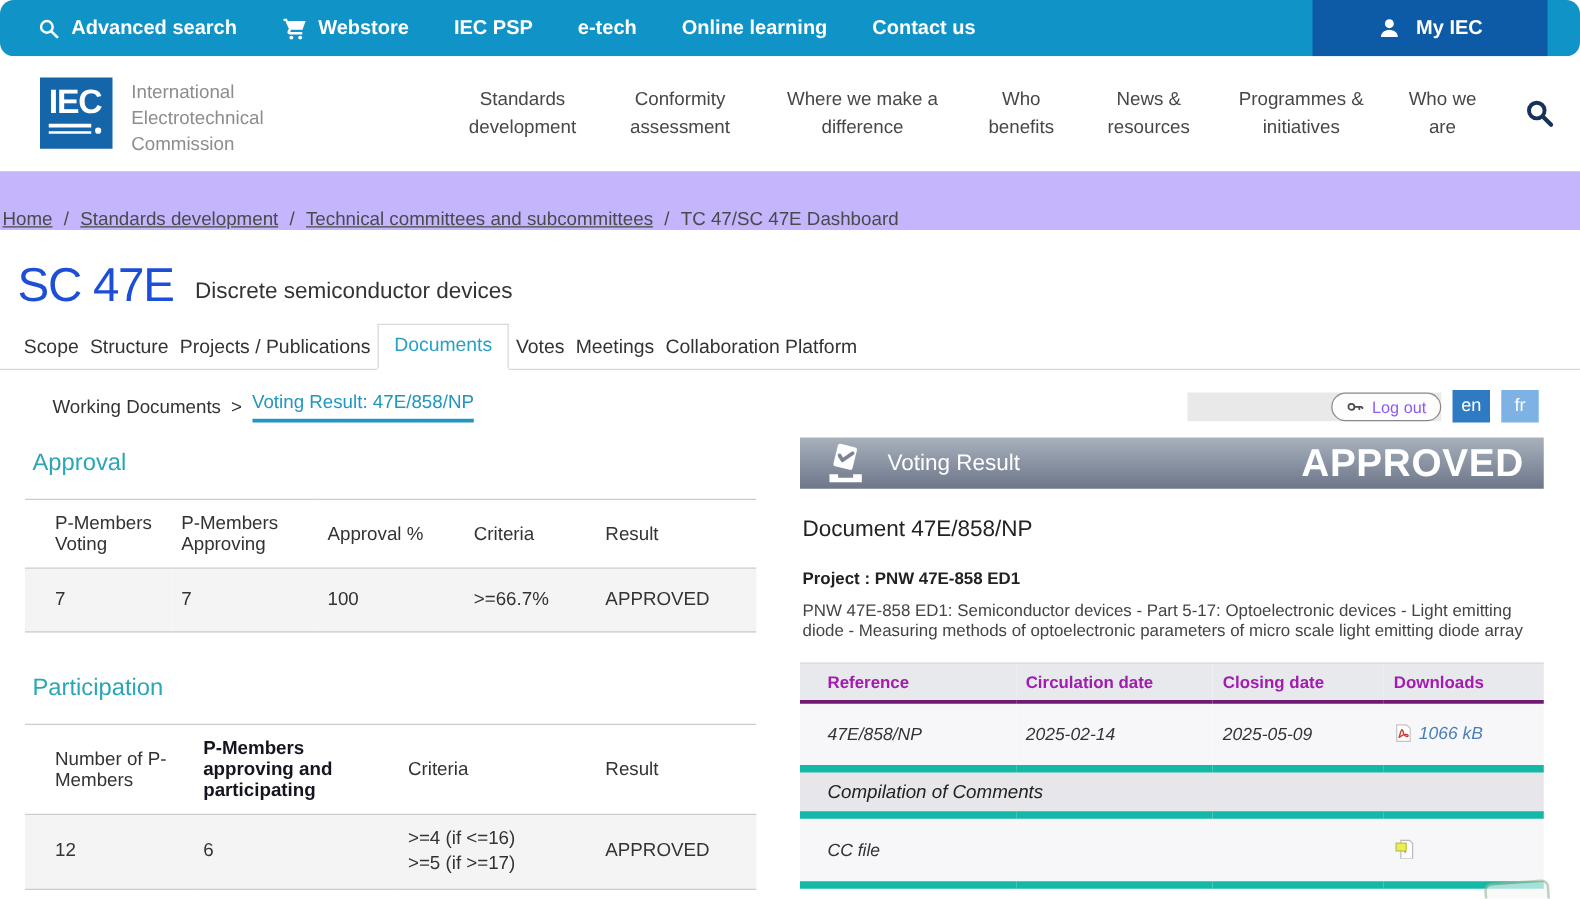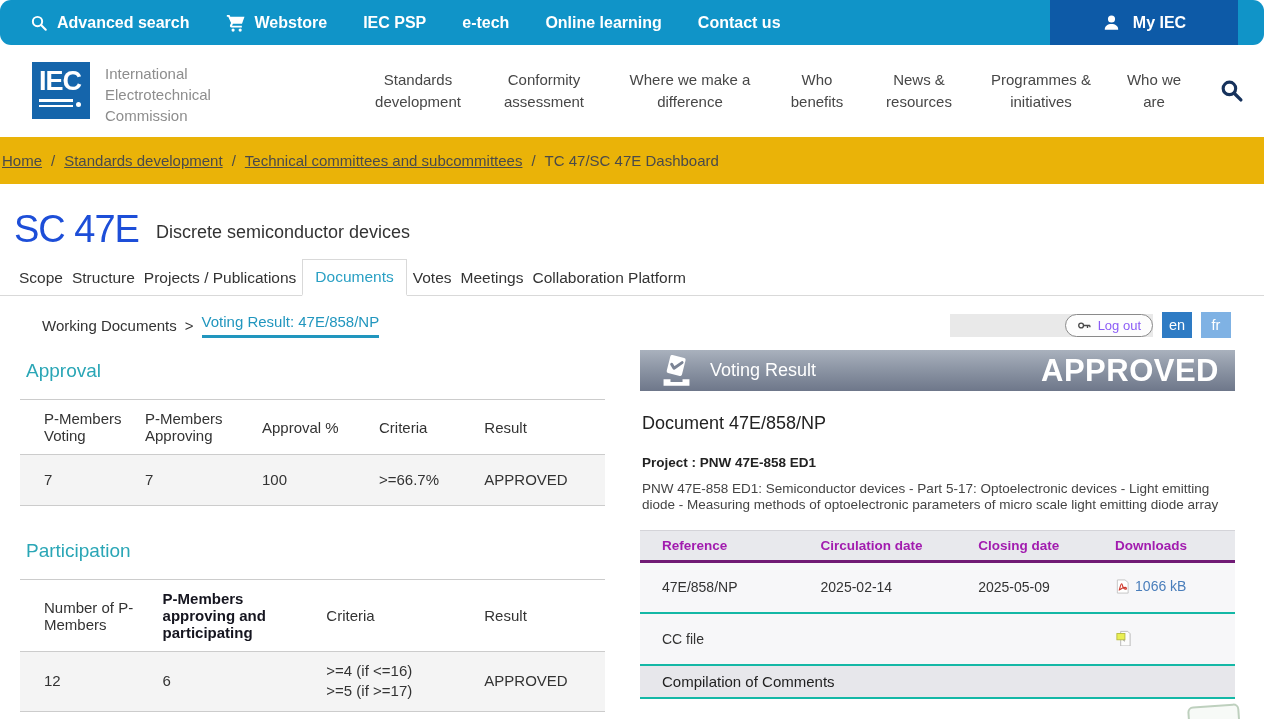--- a/index.html
+++ b/index.html
@@ -20,21 +20,21 @@
   .logo-lines i { display: block; width: 34px; height: 2.5px; background: #fff; margin-top: 3px; }
   .logo-lines b { position: absolute; right: 2px; bottom: 0; width: 5.5px; height: 5.5px; border-radius: 50%; background: #fff; }
   .orgname { position: absolute; left: 105px; top: 18px; font-size: 15px; color: #8d8d8d; line-height: 21px; }
   .mainnav { position: absolute; right: 78px; top: 0; height: 92px; display: flex; align-items: center; gap: 30px; }
   .mn-item { text-align: center; font-size: 15px; line-height: 22px; color: #474747; text-decoration: none; cursor: pointer; }
   .nv0 { width: 92px; } .nv1 { width: 100px; } .nv2 { width: 132px; } .nv3 { width: 62px; }
   .nv4 { width: 82px; } .nv5 { width: 102px; } .nv6 { width: 64px; }
   .site-search { position: absolute; right: 20px; top: 33px; background: none; border: none; cursor: pointer; }
 
   
-  .breadcrumb { position: absolute; top: 137px; left: 0; right: 0; height: 47px; background: #eab308; display: flex; align-items: center; gap: 9px; padding-left: 2px; font-size: 15px; color: #4a4a4a; }
+  .breadcrumb { position: absolute; top: 137px; left: 0; right: 0; height: 47px; background: #c4b5fd; display: flex; align-items: flex-end; gap: 9px; padding-left: 2px; font-size: 15px; color: #4a4a4a; }
   .breadcrumb a { color: #4a4a4a; text-decoration: underline; cursor: pointer; }
 
   
   .titlerow { position: absolute; left: 14px; top: 208px; display: flex; align-items: center; }
   .code { font-size: 38px; color: #1d4ed8; letter-spacing: -1px; }
   .cname { font-size: 18px; color: #333; margin-left: 17px; margin-top: 6px; }
 
   
   .tabs { position: absolute; top: 260px; left: 0; right: 0; height: 36px; border-bottom: 1px solid #d9d9d9; display: flex; align-items: flex-end; padding-left: 16px; gap: 3px; }
   .tab { font-size: 15.5px; color: #333; padding: 8px 3px; cursor: pointer; white-space: nowrap; }
@@ -69,21 +69,21 @@
   
   .rightcol { position: absolute; left: 640px; top: 350px; width: 595px; }
   .vr-header { height: 41px; background: linear-gradient(180deg, #a9b1bd 0%, #8d96a5 45%, #6e778a 100%); display: flex; align-items: center; padding: 0 16px 0 18px; color: #fff; }
   .vr-title { font-size: 18px; margin-left: 15px; }
   .vr-status { margin-left: auto; font-size: 31px; font-weight: 700; letter-spacing: 0.5px; }
   .doc-title { font-size: 18px; font-weight: 400; color: #222; margin: 22px 0 0 2px; }
   .project { font-size: 13.5px; font-weight: 700; color: #222; margin: 21px 0 0 2px; }
   .desc { font-size: 13.5px; color: #444; line-height: 16px; margin: 11px 0 0 2px; }
   table.doc { width: 100%; border-collapse: collapse; table-layout: fixed; margin-top: 17px; }
   table.doc th { background: #e8e9ed; font-size: 13.5px; font-weight: 700; color: #a21caf; text-align: left; padding: 7px 8px; border-top: 1px solid #d4d4d9; border-bottom: 3px solid #701a75; }
-  table.doc td { background: #f7f7f9; font-size: 14px; color: #333; padding: 15px 8px; border-bottom: 2px solid #14b8a6; vertical-align: middle; }
+  table.doc td { background: #f7f7f9; font-size: 14px; color: #333; padding: 15px 8px; border-bottom: 6px solid #14b8a6; vertical-align: middle; font-style: italic; }
   table.doc .c1 { padding-left: 22px; }
   table.doc td.section-row { background: #e7e7eb; font-size: 15px; color: #222; padding: 7px 8px 7px 22px; }
   .dl-c1 { width: 29%; } .dl-c2 { width: 26.5%; } .dl-c3 { width: 23%; } .dl-c4 { width: 21.5%; }
   .dl-link { color: #4a7ebb; text-decoration: none; cursor: pointer; display: inline-flex; align-items: center; gap: 5px; }
   .cc-icon-btn { background: none; border: none; cursor: pointer; padding: 0; }
 
   .partial-icon { position: absolute; right: 24px; bottom: -16px; width: 52px; height: 30px; border: 2px solid #9cb89c; border-radius: 6px; transform: rotate(-4deg); opacity: 0.65; background: #f4f8f4; }
 </style>
 </head>
 <body>
@@ -309,33 +309,33 @@
             <a class="dl-link">
               <svg viewBox="0 0 16 16" width="15" height="15">
                   <path d="M2.5 1h8.2L14 3.8V15H2.5z" fill="#fff" stroke="#c3c3c3"></path>
                   <path d="M4.6 11.6c1-3.1 1.6-6.5 2.5-6.5 1.3 0 .2 4.8 3.8 5.7 1 .2 1.6-.3 1.3-1-.3-.8-2.4-.9-4-.3-1.6.6-3 2.1-3.6 2.1z" fill="none" stroke="#cf3b2f" stroke-width="1.2"></path>
                 </svg>
               <span>1066 kB</span>
             </a>
           </td>
         </tr>
         <tr>
+          <td class="section-row" colspan="4">Compilation of Comments</td>
+        </tr>
+        <tr>
           <td class="c1" colspan="3">CC file</td>
           <td>
             <button class="cc-icon-btn">
               <svg viewBox="0 0 18 18" width="17" height="17">
                   <path d="M6 2.5h7.5L16 5v13H6z" fill="#fcfcfc" stroke="#b9b9b9"></path>
                   <rect x="2" y="4.8" width="8.5" height="6.6" fill="#e9ef53" stroke="#b9bd42"></rect>
                   <path d="M8.2 11.4l2 2.4v-2.4z" fill="#9a9a9a"></path>
                 </svg>
             </button>
           </td>
         </tr>
-        <tr>
-          <td class="section-row" colspan="4">Compilation of Comments</td>
-        </tr>
       </tbody>
     </table>
   </div>
 
   <div class="partial-icon"></div>
 
 </div>
 
 </body></html>

